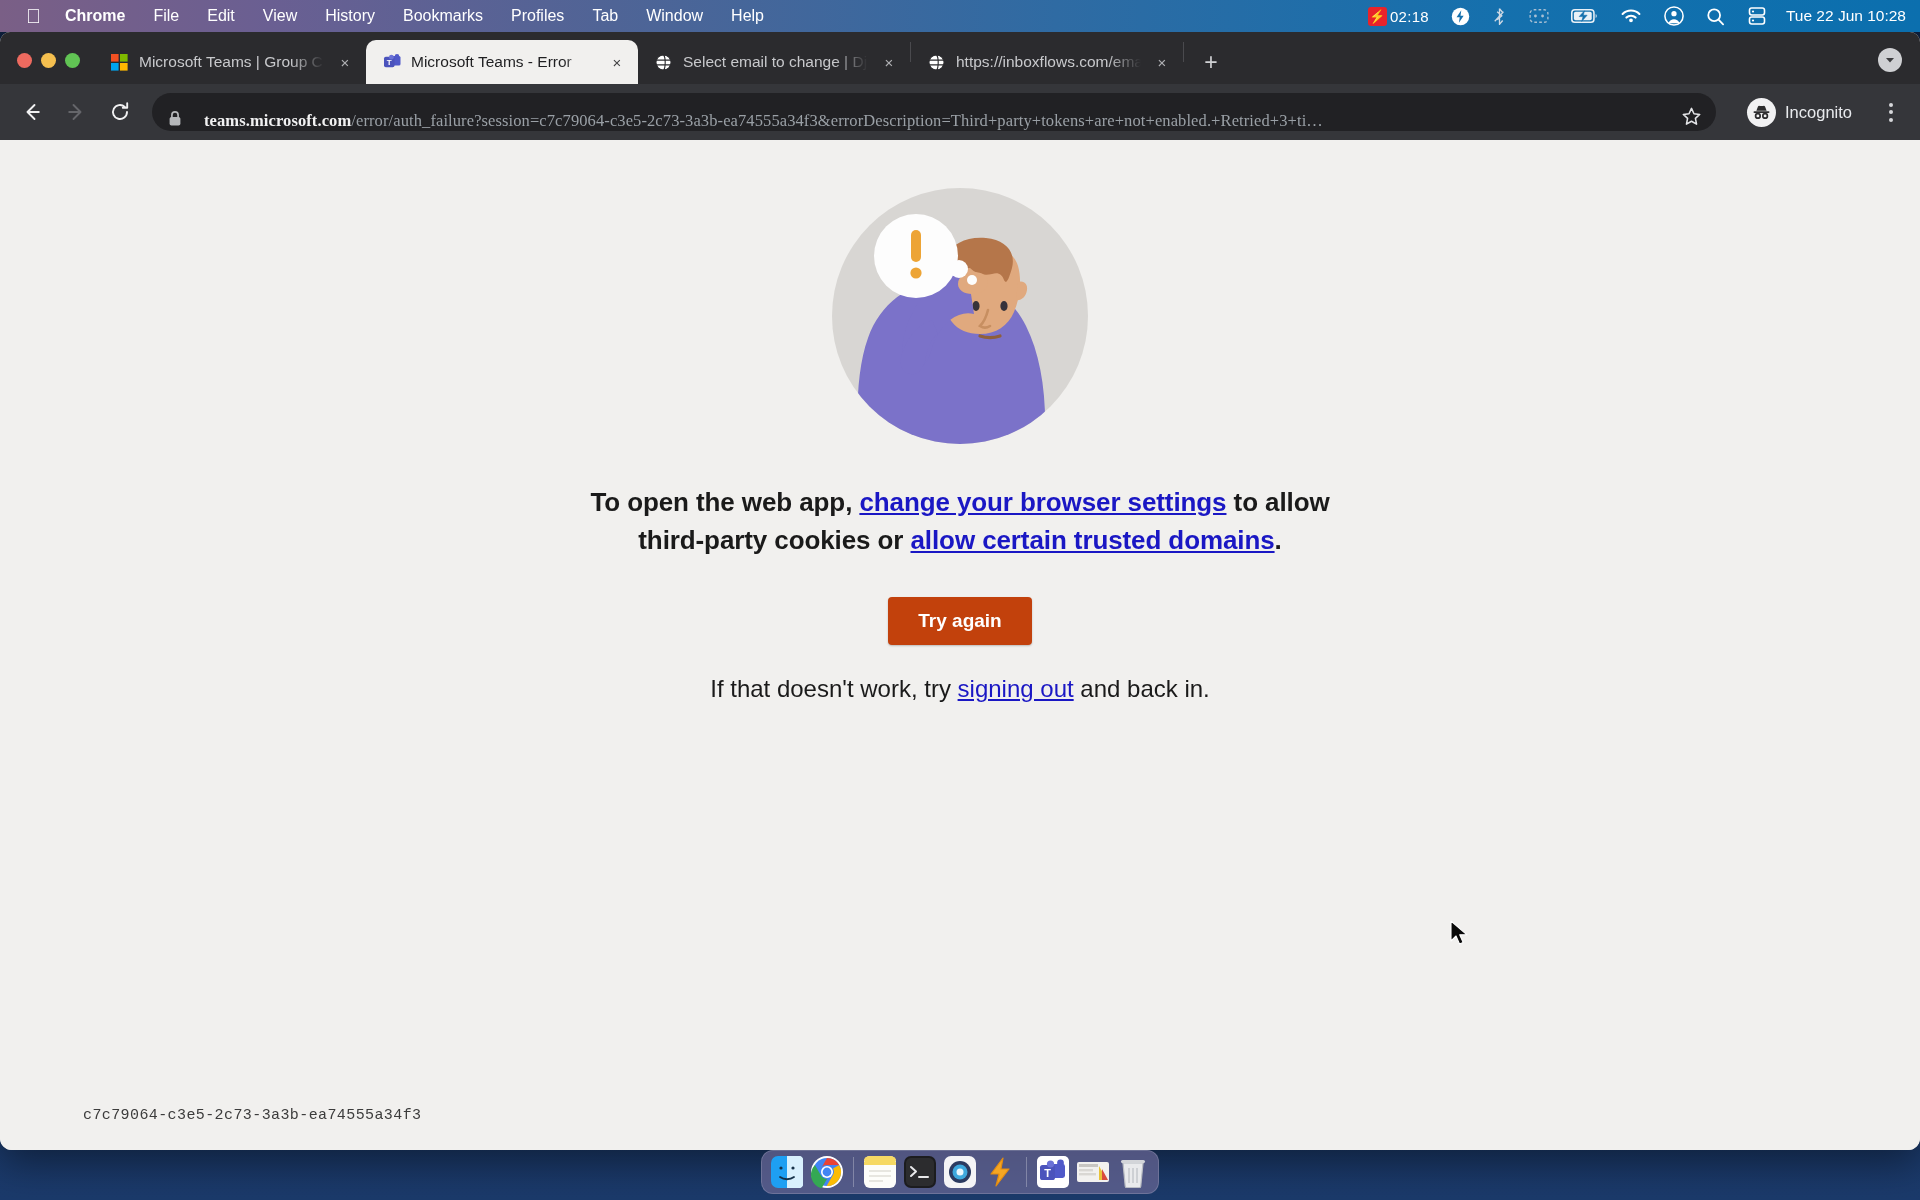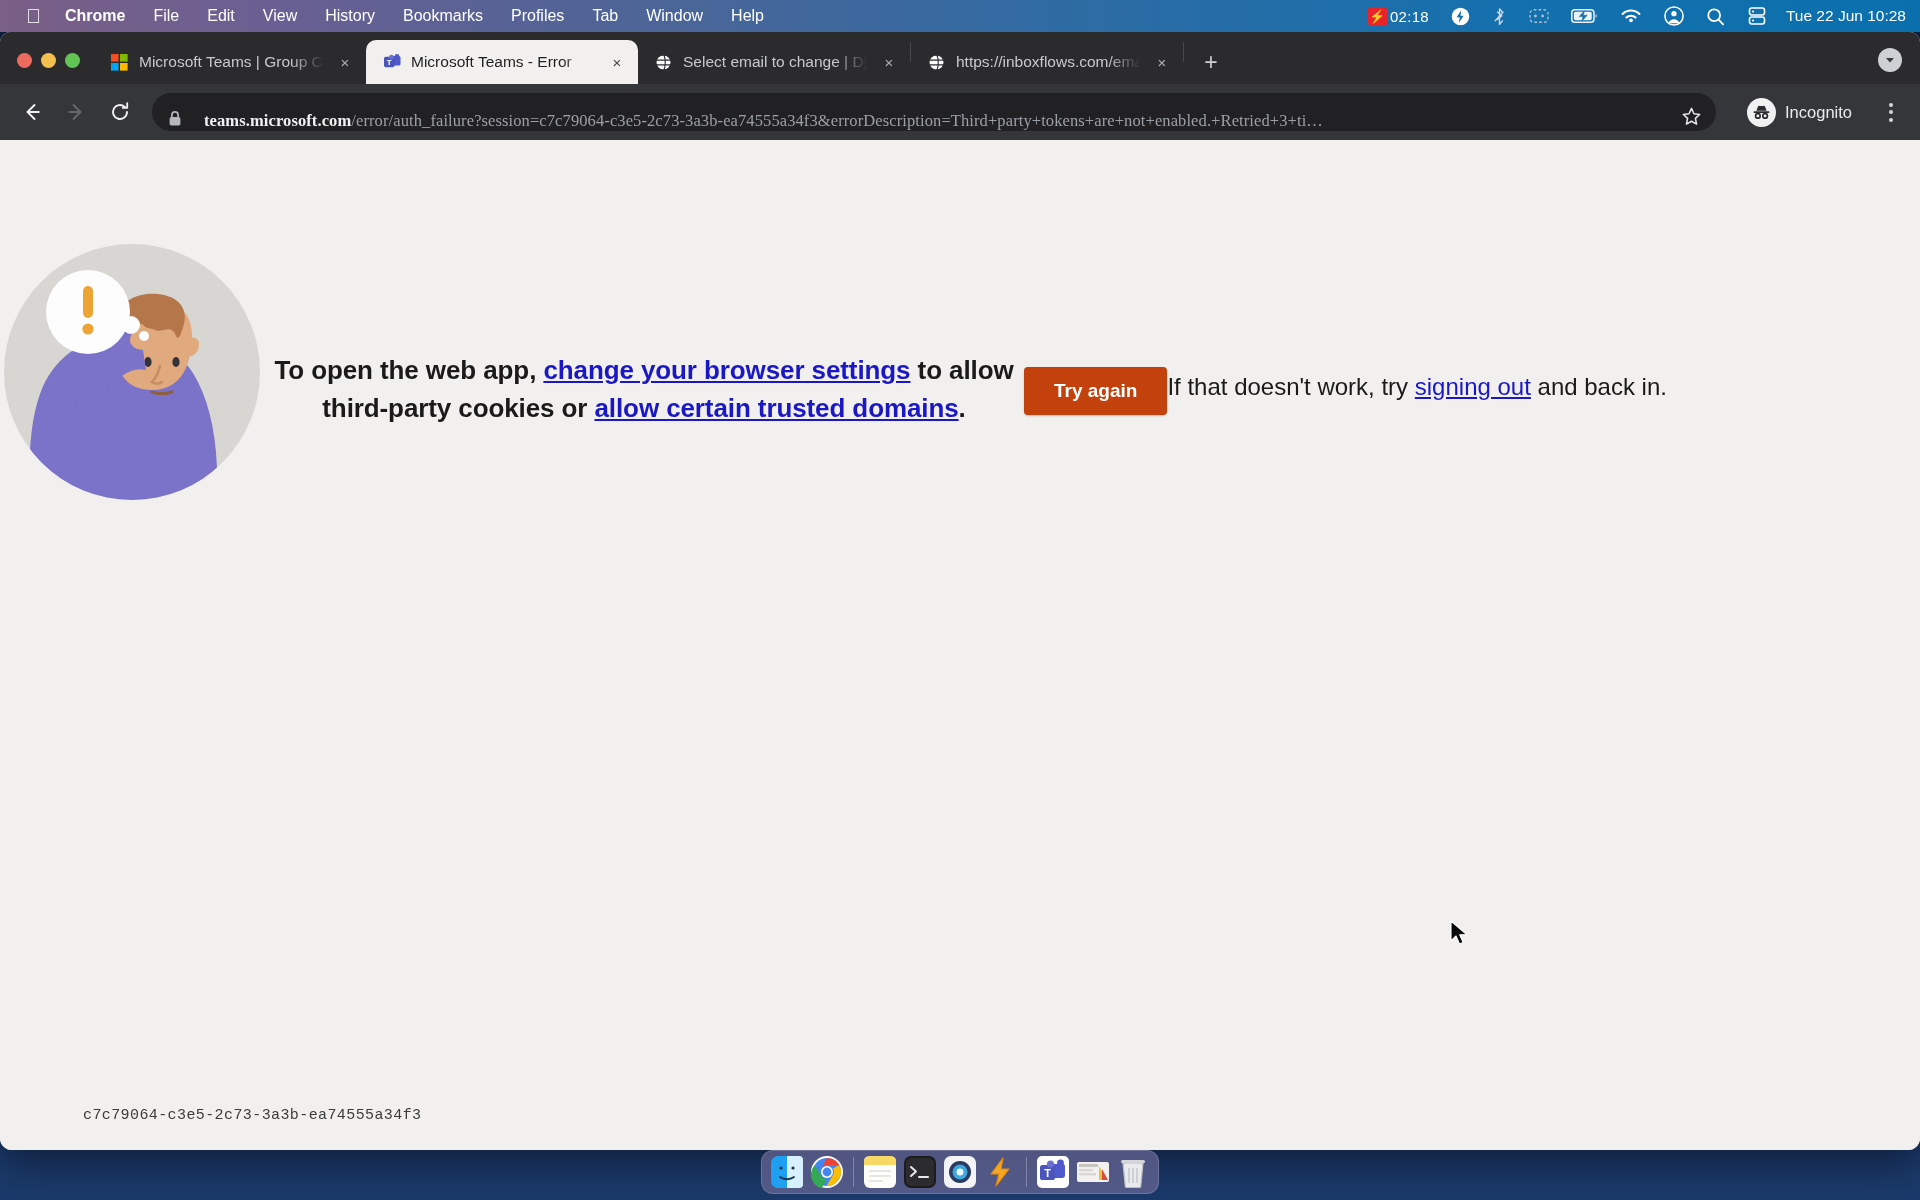--- a/index.html
+++ b/index.html
@@ -69,21 +69,21 @@
     display:flex; align-items:center; gap:9px; margin-left:14px; padding:4px 12px 4px 5px;
     border-radius:20px; color:#e8eaed; font-size:16.5px;
   }
   .inc-circle{ width:29px; height:29px; border-radius:50%; background:#f1f1f2;
                display:flex; align-items:center; justify-content:center; }
   .kebab{ width:34px; margin-left:6px; display:flex; flex-direction:column; align-items:center; gap:3.5px; }
   .kebab i{ width:4px; height:4px; border-radius:50%; background:#d6d7da; display:block; }
 
   
   .page{ height:1010px; background:#f1f0ee; position:relative; }
-  .content{ width:100%; padding-top:100px; display:flex; align-items:center; }
+  .content{ width:100%; padding-top:44px; display:flex; flex-direction:column; align-items:center; }
   .illus{ width:264px; height:264px; }
   .msg{
     margin-top:36px; width:760px; text-align:center; color:#1a1a1a;
     font-size:26px; font-weight:bold; line-height:1.45; letter-spacing:-.1px;
   }
   .msg a{ color:#1a17c4; text-decoration:underline; text-underline-offset:2px; }
   .btn{
     margin-top:38px; background:#c2410c; color:#fff; border:none; border-radius:4px;
     font-family:"Liberation Sans", sans-serif; font-size:19px; font-weight:bold;
     padding:13px 30px; box-shadow:0 1px 2px rgba(0,0,0,.22);

